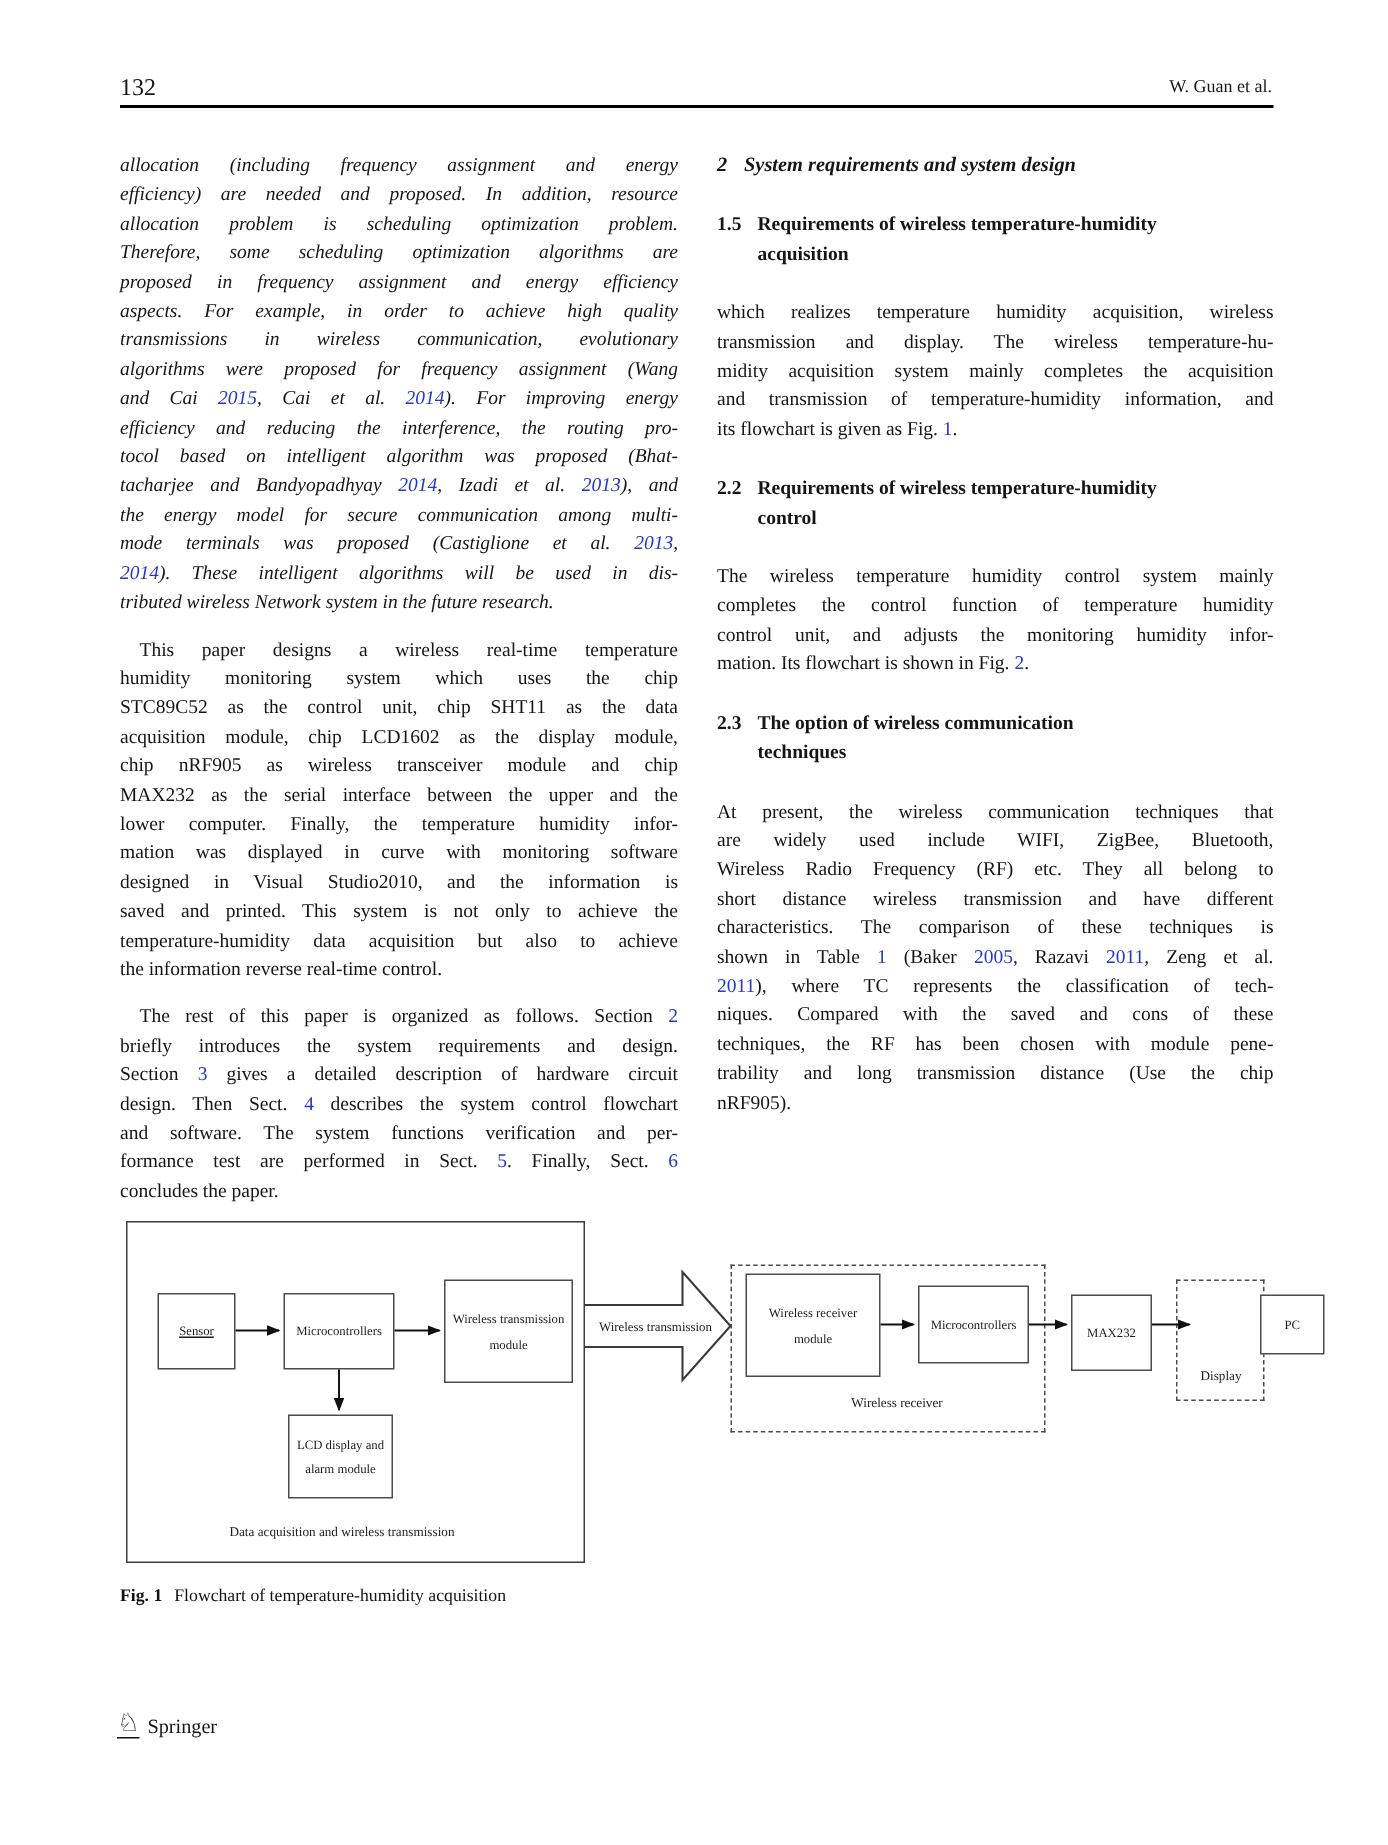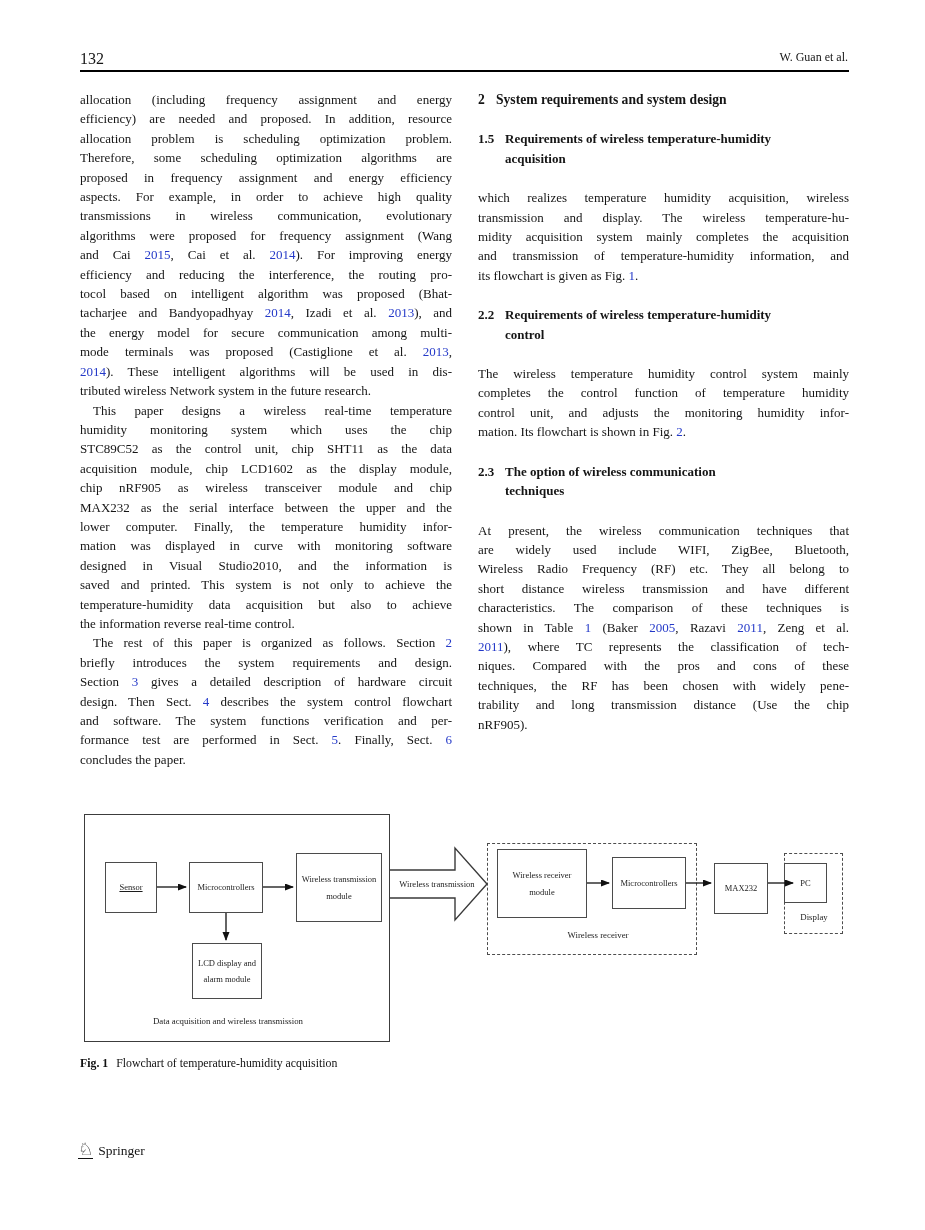--- a/index.html
+++ b/index.html
@@ -5,22 +5,22 @@
   html,body{margin:0;padding:0;background:#ffffff;}
   .page{position:relative;width:925px;height:1230px;background:#fff;overflow:hidden;
         font-family:"Liberation Serif","DejaVu Serif",serif;color:#151515;}
   .pgnum{position:absolute;left:80px;top:50px;font-size:16px;}
   .runhead{position:absolute;right:77px;top:50px;font-size:12px;}
   .rule{position:absolute;left:80px;top:70px;width:769px;height:2px;background:#000;}
   .col{position:absolute;top:90px;font-size:13px;line-height:19.4px;}
   .col-left{left:80px;width:372px;}
   .col-right{left:478px;width:371px;}
   .block{margin-top:20px;}
-  .col > .block:first-child{margin-top:0;}
-  .para + .para{margin-top:0;}
+  .col > .block:first-child{margin-top:10px;font-style:italic;}
+  .para + .para{margin-top:12px;}
   .jline{text-align:justify;text-align-last:justify;white-space:normal;}
   .jline.pend{text-align-last:left;}
   .jline.indent{text-indent:13px;}
   .ref{color:var(--accent,#2439c8);}
   .heading{font-weight:bold;}
   .heading.h1{font-size:13.6px;}
   .heading.h2{font-size:13px;}
   .hnum{display:inline-block;}
   .h1 .hnum{width:18px;}
   .h2 .hnum{width:27px;}
@@ -124,22 +124,22 @@
         <div class="hcont">techniques</div>
       </div>
       <div class="block para">
         <div class="jline">At present, the wireless communication techniques that</div>
         <div class="jline">are widely used include WIFI, ZigBee, Bluetooth,</div>
         <div class="jline">Wireless Radio Frequency (RF) etc. They all belong to</div>
         <div class="jline">short distance wireless transmission and have different</div>
         <div class="jline">characteristics. The comparison of these techniques is</div>
         <div class="jline">shown in Table <span class="ref">1</span> (Baker <span class="ref">2005</span>, Razavi <span class="ref">2011</span>, Zeng et al.</div>
         <div class="jline"><span class="ref">2011</span>), where TC represents the classification of tech-</div>
-        <div class="jline">niques. Compared with the pros and cons of these</div>
-        <div class="jline">techniques, the RF has been chosen with widely pene-</div>
+        <div class="jline">niques. Compared with the saved and cons of these</div>
+        <div class="jline">techniques, the RF has been chosen with module pene-</div>
         <div class="jline">trability and long transmission distance (Use the chip</div>
         <div class="jline pend">nRF905).</div>
       </div>
     </div>
 
   <div class="figure" id="figure">
       <div class="fcontainer solid" style="left: 84px; top: 14px; width: 306px; height: 228px;"></div>
       <div class="flabel" style="left: 228px; top: 216px;">Data acquisition and wireless transmission</div>
       <div class="fcontainer dashed" style="left: 487px; top: 43px; width: 210px; height: 112px;"></div>
       <div class="flabel" style="left: 598px; top: 130px;">Wireless receiver</div>
@@ -162,21 +162,21 @@
       <div class="fnode" style="left: 497px; top: 49px; width: 90px; height: 69px;">
         <div class="nline">Wireless receiver</div>
         <div class="nline">module</div>
       </div>
       <div class="fnode" style="left: 612px; top: 57px; width: 74px; height: 52px;">
         <div class="nline">Microcontrollers</div>
       </div>
       <div class="fnode" style="left: 714px; top: 63px; width: 54px; height: 51px;">
         <div class="nline">MAX232</div>
       </div>
-      <div class="fnode" style="left: 784px; top: 63px; width: 43px; height: 40px;">
+      <div class="fnode" style="left: 840px; top: 63px; width: 43px; height: 40px;">
         <div class="nline">PC</div>
       </div>
       <svg class="arrowsvg" viewBox="0 0 925 260">
         <defs>
           <marker id="ah" markerWidth="9" markerHeight="8" refX="8" refY="3.5" orient="auto" markerUnits="userSpaceOnUse">
             <path d="M0,0 L9,3.5 L0,7 Z" fill="#111"></path>
           </marker>
         </defs>
         <line x1="157" y1="87" x2="186" y2="87" stroke="#111" stroke-width="1.3" marker-end="url(#ah)"></line>
         <line x1="263" y1="87" x2="293" y2="87" stroke="#111" stroke-width="1.3" marker-end="url(#ah)"></line>

